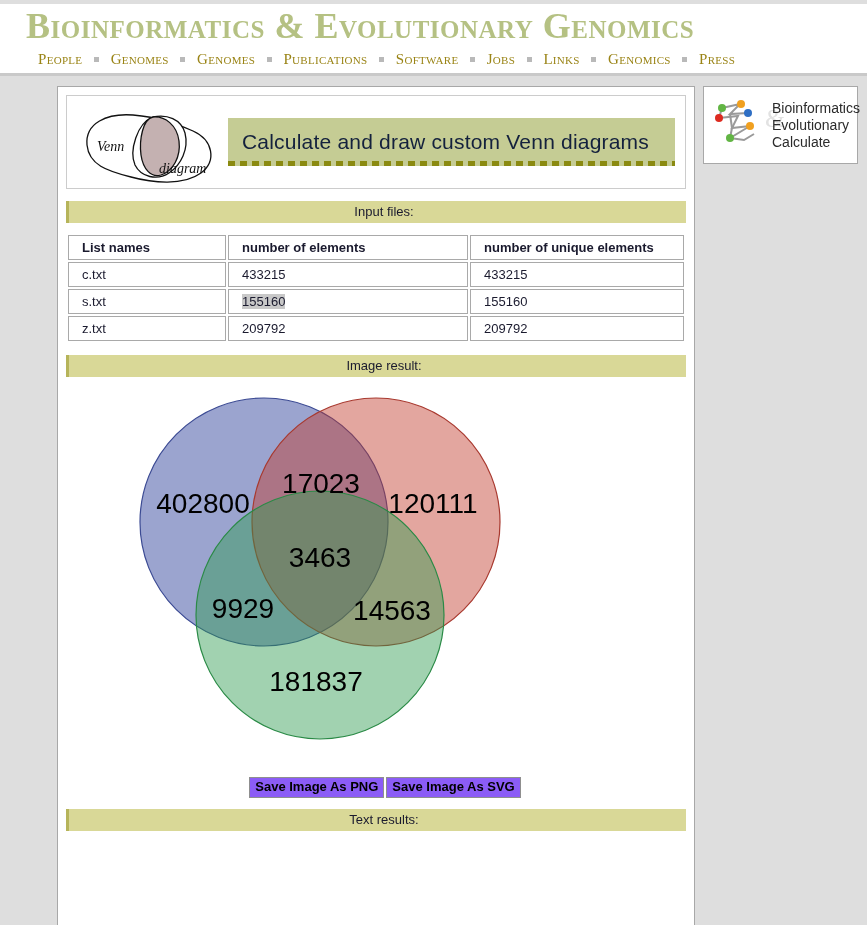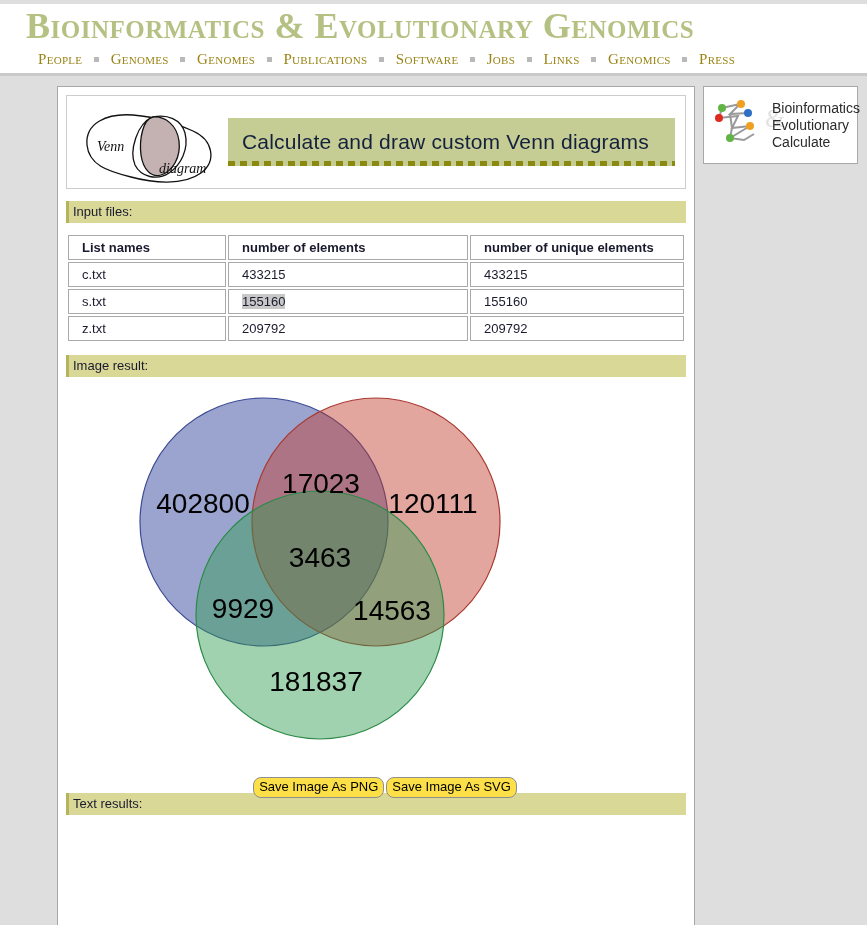--- a/index.html
+++ b/index.html
@@ -155,22 +155,23 @@
   }
   .beg-line { position: relative; z-index: 1; white-space: nowrap; }
 
   
   .section-bar {
     margin: 12px 8px 0 8px;
     background: #d9d897;
     border-left: 3px solid #b6b45a;
     font-size: 13px;
     color: #1a1a2e;
-    padding: 3px 0 4px 4px;
-    box-sizing: border-box;
+    padding: 3px 0 4px 13px;
+    box-sizing: border-box;
+    text-align: center;
   }
 
   
   .table-wrap { margin: 10px 8px 0 8px; }
   table.files {
     border-collapse: separate;
     border-spacing: 2px;
     width: 100%;
     font-size: 13px;
   }
@@ -197,27 +198,28 @@
 
   .btn-row {
     text-align: center;
     margin-top: 4px;
     padding-left: 18px;
   }
   .pbtn {
     font-family: "Liberation Sans", sans-serif;
     font-size: 13px;
     color: #000;
-    background: #fde047;
+    background: #8b5cf6;
     border: 1px solid #8f8f8f;
-    border-radius: 8px;
+    border-radius: 0;
     padding: 1px 5px 2px 5px;
     margin: 0 1px;
     cursor: pointer;
     line-height: 16px;
+    font-weight: bold;
   }
 </style>
 </head>
 <body>
 
 <div class="site-header">
   <h1 class="site-title">Bioinformatics &amp; Evolutionary Genomics</h1>
   <div class="nav-bar">
     <a class="nav-link" href="#">People</a>
     <span class="nav-sep"></span>
@@ -341,16 +343,16 @@
           <text class="venn-val" x="334" y="237">14563</text>
           <text class="venn-val" x="258" y="308">181837</text>
         </g>
       </svg>
 
       <div class="btn-row">
         <button class="pbtn">Save Image As PNG</button><button class="pbtn">Save Image As SVG</button>
       </div>
     </div>
 
-    <div class="section-bar" style="margin-top:10px">Text results:</div>
+    <div class="section-bar" style="margin-top:26px">Text results:</div>
 
   </div>
 </div>
 
 </body></html>

